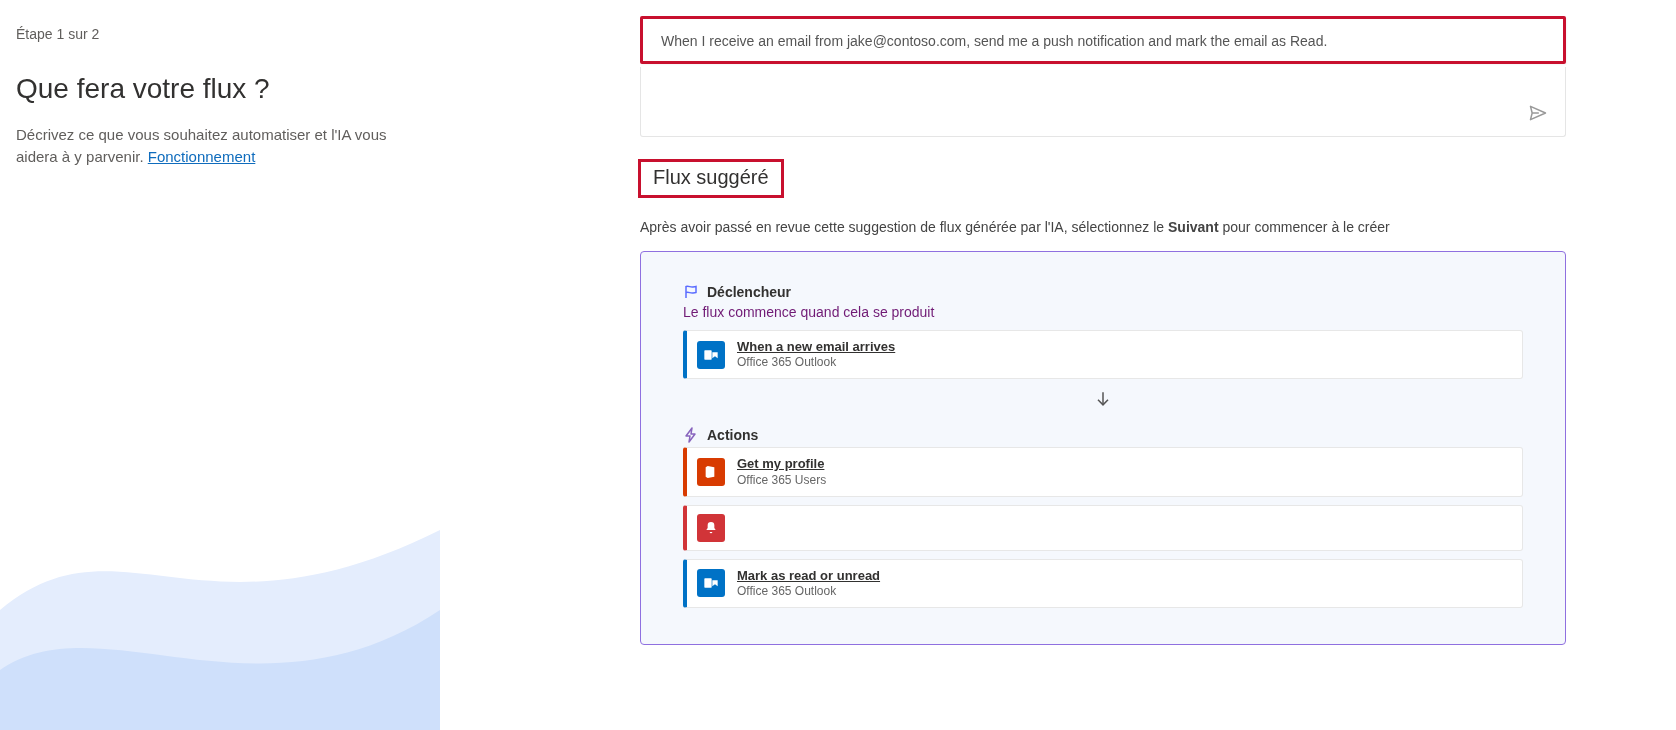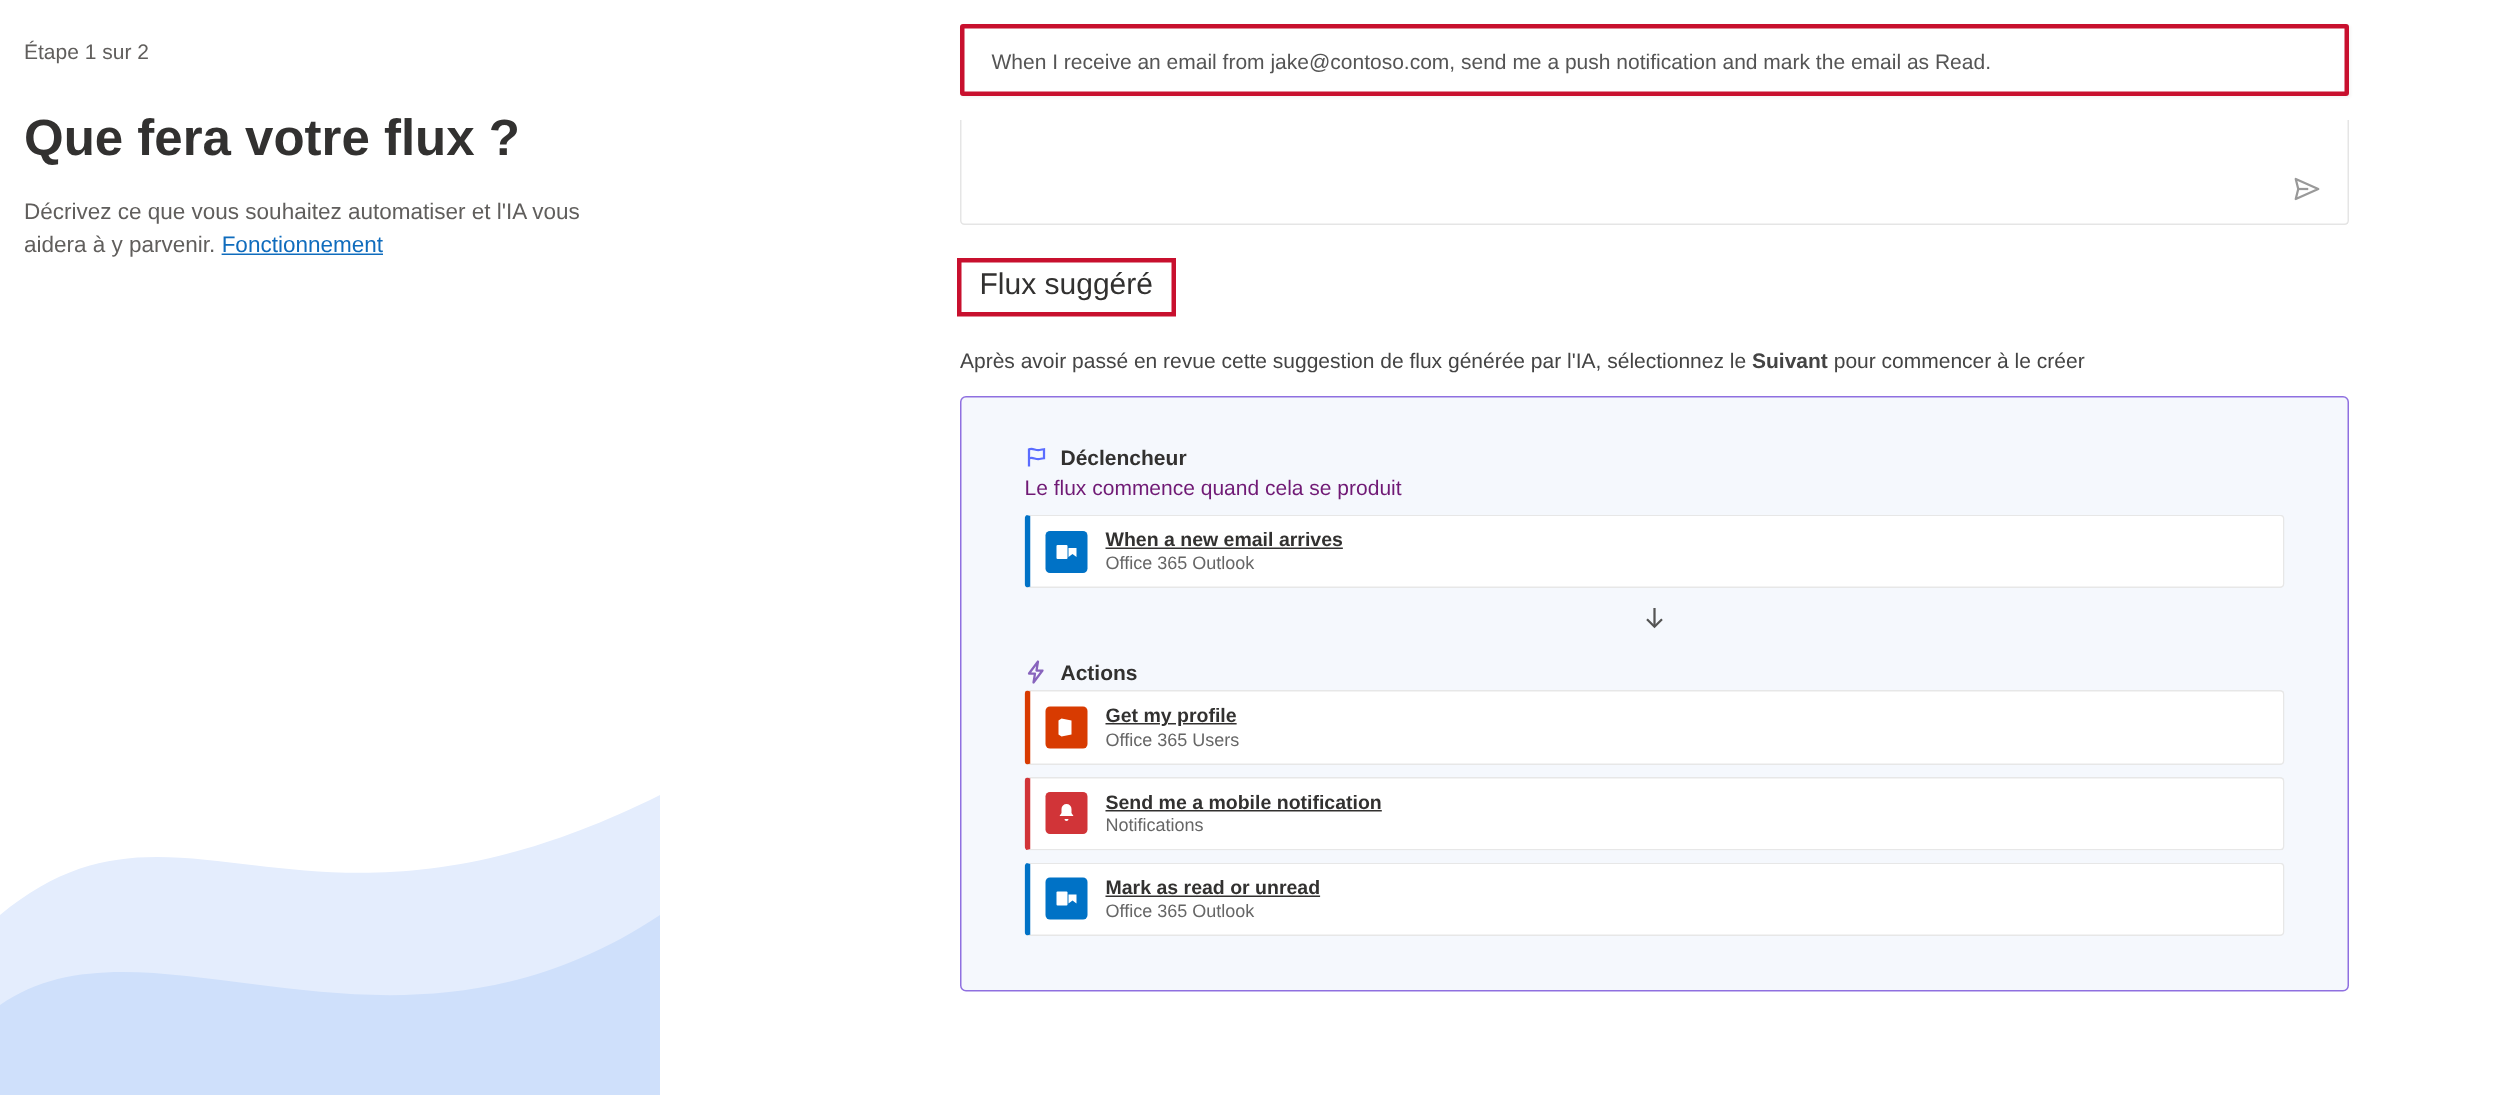--- a/index.html
+++ b/index.html
@@ -17,31 +17,31 @@
     --flag:#5a6cff;
   }
   *{box-sizing:border-box;font-family:"Segoe UI",Arial,sans-serif;}
   body{margin:0;background:#fff;color:var(--text);width:1676px;height:730px;position:relative;overflow:hidden;}
 
   .layout{display:flex;height:100%;}
 
   
   .left{width:440px;padding:26px 20px 0 16px;position:relative;}
   .step{font-size:14px;color:var(--muted);margin-bottom:30px;}
-  .heading{font-size:34px;font-weight:700;margin:0 0 18px 0;line-height:1.2;}
+  .heading{font-size:28px;font-weight:400;margin:0 0 18px 0;line-height:1.2;}
   .desc{font-size:15px;color:var(--muted);line-height:1.5;max-width:380px;}
   .desc a{color:var(--link);text-decoration:underline;cursor:pointer;}
 
   .wave{position:absolute;left:0;bottom:0;width:440px;height:260px;pointer-events:none;}
 
   
   .right{flex:1;padding:16px 110px 0 200px;}
 
   
-  .prompt-wrap{border:3px solid var(--highlight);border-radius:2px;padding:14px 18px 12px 18px;margin-bottom:16px;box-shadow:1px 1px 2px rgba(0,0,0,.04);}
+  .prompt-wrap{border:3px solid var(--highlight);border-radius:2px;padding:14px 18px 12px 18px;margin-bottom:3px;box-shadow:1px 1px 2px rgba(0,0,0,.04);}
   .prompt-text{font-size:14px;color:#555;}
   .composer{border:1px solid #e5e5e5;border-top:none;border-radius:0 0 3px 3px;padding:36px 16px 12px 16px;position:relative;min-height:70px;}
   .send-btn{position:absolute;right:14px;bottom:10px;width:26px;height:26px;display:flex;align-items:center;justify-content:center;color:#999;cursor:pointer;}
   .send-btn svg{width:20px;height:20px;}
 
   
   .suggest-title-wrap{display:inline-block;border:3px solid var(--highlight);padding:4px 12px 6px 12px;margin:22px 0 21px -2px;}
   .suggest-title{font-size:20px;font-weight:500;}
   .suggest-sub{font-size:14px;color:#444;margin-bottom:16px;}
   .suggest-sub b{font-weight:600;}
@@ -157,24 +157,20 @@
         </div>
       </div>
 
       <div class="card notif">
         <div class="icon-sq icon-notif">
           <svg viewBox="0 0 24 24">
               <path d="M12 3a5 5 0 0 0-5 5v4l-2 3h14l-2-3V8a5 5 0 0 0-5-5z"></path>
               <path d="M10 18a2 2 0 0 0 4 0"></path>
             </svg>
         </div>
-        <div class="card-text">
-          <div class="t">Send me a mobile notification</div>
-          <div class="s">Notifications</div>
-        </div>
       </div>
 
       <div class="card">
         <div class="icon-sq icon-outlook">
           <svg viewBox="0 0 24 24">
               <rect x="2" y="5" width="11" height="14" rx="1"></rect>
               <path d="M14 8h8v9l-4-3-4 3z"></path>
             </svg>
         </div>
         <div class="card-text">

